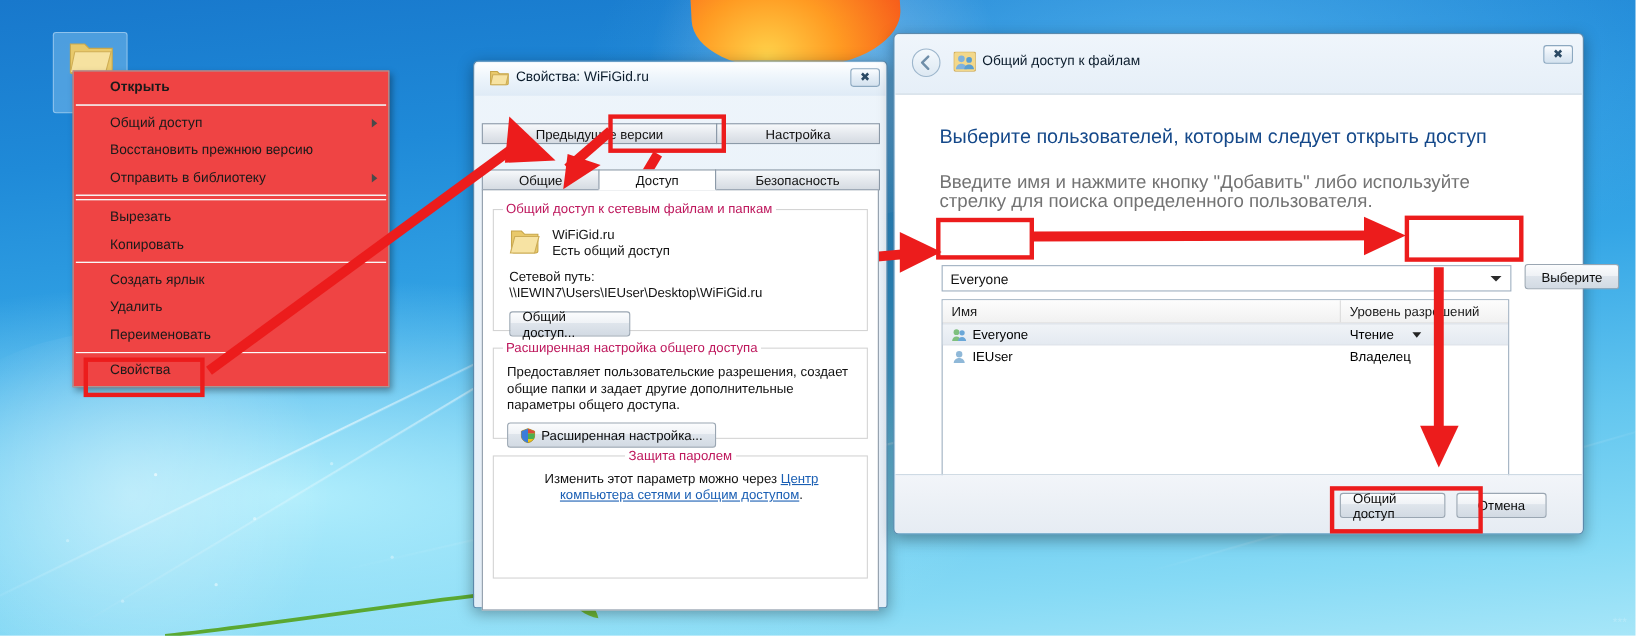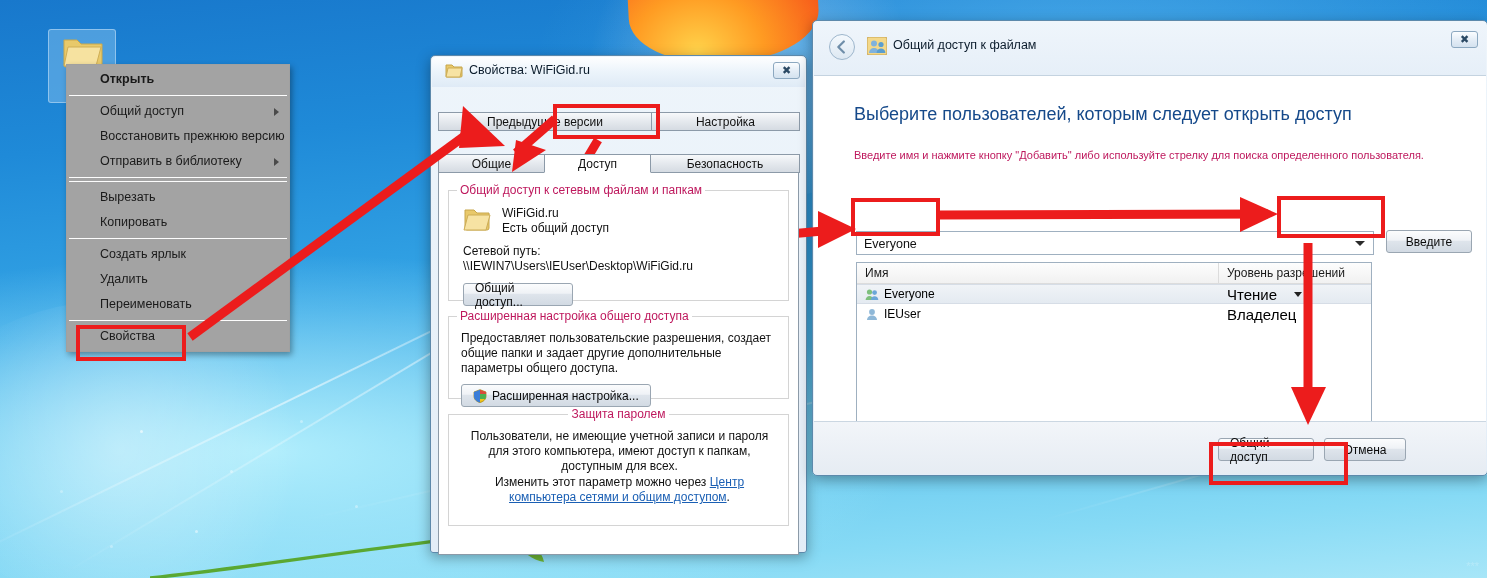--- a/index.html
+++ b/index.html
@@ -30,22 +30,22 @@
 
   
   #folder-icon{ position:absolute; left:48px; top:29px; width:68px; height:74px;
     background:rgba(120,185,235,.55); border:1px solid rgba(160,205,240,.8); border-radius:3px; }
   #folder-icon .fgraphic{ position:absolute; left:13px; top:5px; width:42px; height:34px; }
   #folder-icon .flabel{ position:absolute; left:0; right:0; bottom:4px; text-align:center; color:#fff;
       font-size:11px; text-shadow:0 1px 2px rgba(0,0,0,.8); white-space:nowrap; overflow:hidden; }
 
   
   #context-menu{
-    position:absolute; left:66px; top:64px; width:224px;
-    background:#a3a3a3; border:1px solid #a0a0a0;
+    position:absolute; left:66px; top:64px; width:288px;
+    background:#ef4444; border:1px solid #a0a0a0;
     box-shadow:2px 3px 6px rgba(0,0,0,.35); padding:2px 0;
   }
   #context-menu .mi{
     position:relative; height:25px; line-height:25px; padding-left:33px; padding-right:22px;
     font-size:12.5px; color:#1a1a1a; white-space:nowrap; cursor:default;
   }
   #context-menu .mi.bold{ font-weight:bold; }
   #context-menu .sep{ height:1px; margin:3px 2px 3px 2px; background:#dcdcdc; border-bottom:1px solid #fdfdfd; }
   #context-menu .arrow{ position:absolute; right:10px; top:50%; margin-top:-4px; width:0;height:0;
     border-left:5px solid #4a4a4a; border-top:4px solid transparent; border-bottom:4px solid transparent; }
@@ -82,49 +82,49 @@
         height:23px; padding:0 11px; font-size:12px; color:#0b0b0b;
         border:1px solid #9aa6b2; border-radius:3px;
         background:linear-gradient(180deg,#fbfcfd 0%,#eff2f6 45%,#dfe5ec 46%,#d2dae3 100%); cursor:default; }
   .btn.dis{ color:#9a9a9a; border-color:#c0c6cc;
         background:linear-gradient(180deg,#f6f7f8 0%,#eeeff1 45%,#e6e8ea 46%,#e0e2e5 100%); }
   .lnk{ color:#1a5fb4; text-decoration:underline; cursor:pointer; }
   #props .footer{ position:absolute; left:9px; right:9px; bottom:5px; display:flex; justify-content:flex-end; gap:9px; }
   #props .footer .btn{ width:72px; padding:0; }
 
   
-  #share{ left:812px; top:20px; width:676px; height:456px; border-radius:5px; }
+  #share{ left:812px; top:30px; width:628px; height:456px; border-radius:5px; }
   #share .head{ position:absolute; left:1px; right:1px; top:1px; height:53px;
         background:linear-gradient(180deg,#eff5fb 0%,#e6eff8 100%); border-radius:4px 4px 0 0; }
   #share .backbtn{ position:absolute; left:16px; top:13px; width:26px; height:26px; border-radius:50%;
         border:1px solid #9db6cc; background:linear-gradient(180deg,#f4f9fd 0%,#dde8f2 100%); }
   #share .usersicon{ position:absolute; left:54px; top:16px; width:20px; height:18px; }
   #share .htitle{ position:absolute; left:80px; top:17px; font-size:12.5px; color:#0b1c2c; }
   #share .content{ position:absolute; left:1px; right:1px; top:54px; bottom:54px; background:#fff;
         border-top:1px solid #c4d3e0; }
   #share .h1{ color:#15498a; font-size:18px; margin:28px 0 0 40px; }
-  #share .p{ font-size:11px; color:#be185d; margin:22px 40px 0 40px; line-height:17px; }
+  #share .p{ font-size:17px; color:#737373; margin:22px 40px 0 40px; line-height:17px; }
   #share .combo{ position:absolute; left:42px; top:155px; width:518px; height:24px;
         border:1px solid #9fb0c0; background:#fff; }
   #share .combo input{ position:absolute; left:5px; top:2px; width:460px; height:19px; border:0; outline:0;
         font-family:"Liberation Sans", sans-serif; font-size:12.5px; color:#111; background:transparent; }
   #share .combo .carat{ position:absolute; right:8px; top:9px; width:0;height:0;
         border-top:5px solid #2b2b2b; border-left:5px solid transparent; border-right:5px solid transparent; }
   #share .addbtn{ position:absolute; left:572px; top:154px; width:86px; }
   #share .list{ position:absolute; left:42px; top:186px; width:516px; height:162px;
         border:1px solid #9fb0c0; background:#fff; }
   #share .lhead{ display:flex; height:21px; background:linear-gradient(180deg,#fdfdfd 0%,#f1f1f1 100%);
         border-bottom:1px solid #dcdcdc; }
   #share .lhead div{ font-size:12px; color:#1a1a1a; line-height:20px; padding-left:8px; }
   #share .col1{ width:362px; border-right:1px solid #dcdcdc; }
   #share .col2{ flex:1; }
   #share .lrow{ display:flex; height:20px; align-items:center; }
   #share .lrow.sel{ background:linear-gradient(180deg,#f0f3f7 0%,#e4eaf1 100%); border-top:1px solid #d6dde6; border-bottom:1px solid #d6dde6; }
   #share .lrow .c1{ width:362px; display:flex; align-items:center; gap:5px; padding-left:8px; font-size:12px; }
-  #share .lrow .c2{ flex:1; padding-left:8px; font-size:15px; display:flex; align-items:center; gap:17px; }
+  #share .lrow .c2{ flex:1; padding-left:8px; font-size:12px; display:flex; align-items:center; gap:17px; }
   #share .troubleshoot{ position:absolute; left:42px; top:357px; font-size:12.5px; }
   #share .foot{ position:absolute; left:1px; right:1px; bottom:1px; height:53px;
         background:linear-gradient(180deg,#f2f5f9 0%,#e6ecf3 100%); border-top:1px solid #cbd7e2; border-radius:0 0 4px 4px; }
   #share .foot .btn{ position:absolute; top:16px; width:96px; }
 
   
   #annot{ position:absolute; inset:0; pointer-events:none; }
   .redbox{ position:absolute; border:4px solid #ec1c1c; }
 </style>
 </head>
@@ -230,21 +230,20 @@
             <path d="M7 .7 1 3v4.2C1 10.4 3.6 12.7 7 13.5Z" fill="#3b7dd8"></path>
             <path d="M7 .7 13 3v2H7Z" fill="#d84b3b"></path>
             <path d="M7 5h6v2.2c0 1-.3 2-.8 2.8H7Z" fill="#4caf50"></path>
           </svg>
           <span>Расширенная настройка...</span>
         </div>
       </fieldset>
 
       <fieldset class="grp" style="height:119px;text-align:center;">
         <legend>Защита паролем</legend>
-        <div class="gtext" style="margin:2px 2px 0 4px;">Пользователи, не имеющие учетной записи и пароля для этого компьютера, имеют доступ к папкам, доступным для всех.</div>
         <div class="gtext" style="margin:1px 2px 0 4px;">
           <span>Изменить этот параметр можно через </span><span class="lnk">Центр компьютера сетями и общим доступом</span><span>.</span>
         </div>
       </fieldset>
 
     </div>
 
     <div class="footer">
       <div class="btn">OK</div>
       <div class="btn">Отмена</div>
@@ -271,21 +270,21 @@
   <div class="closebtn" style="right:9px; top:10px;">✖</div>
 
   <div class="content">
     <div class="h1">Выберите пользователей, которым следует открыть доступ</div>
     <div class="p">Введите имя и нажмите кнопку "Добавить" либо используйте стрелку для поиска определенного пользователя.</div>
 
     <div class="combo">
       <input value="Everyone" style="">
       <span class="carat"></span>
     </div>
-    <div class="btn addbtn">Введите</div>
+    <div class="btn addbtn">Выберите</div>
 
     <div class="list">
       <div class="lhead">
         <div class="col1">Имя</div>
         <div class="col2">Уровень разрешений</div>
       </div>
       <div class="lrow sel">
         <div class="c1">
           <svg style="width:14px;height:13px;" viewBox="0 0 14 13">
             <circle cx="4.5" cy="4" r="2.6" fill="#7ec07e"></circle>

